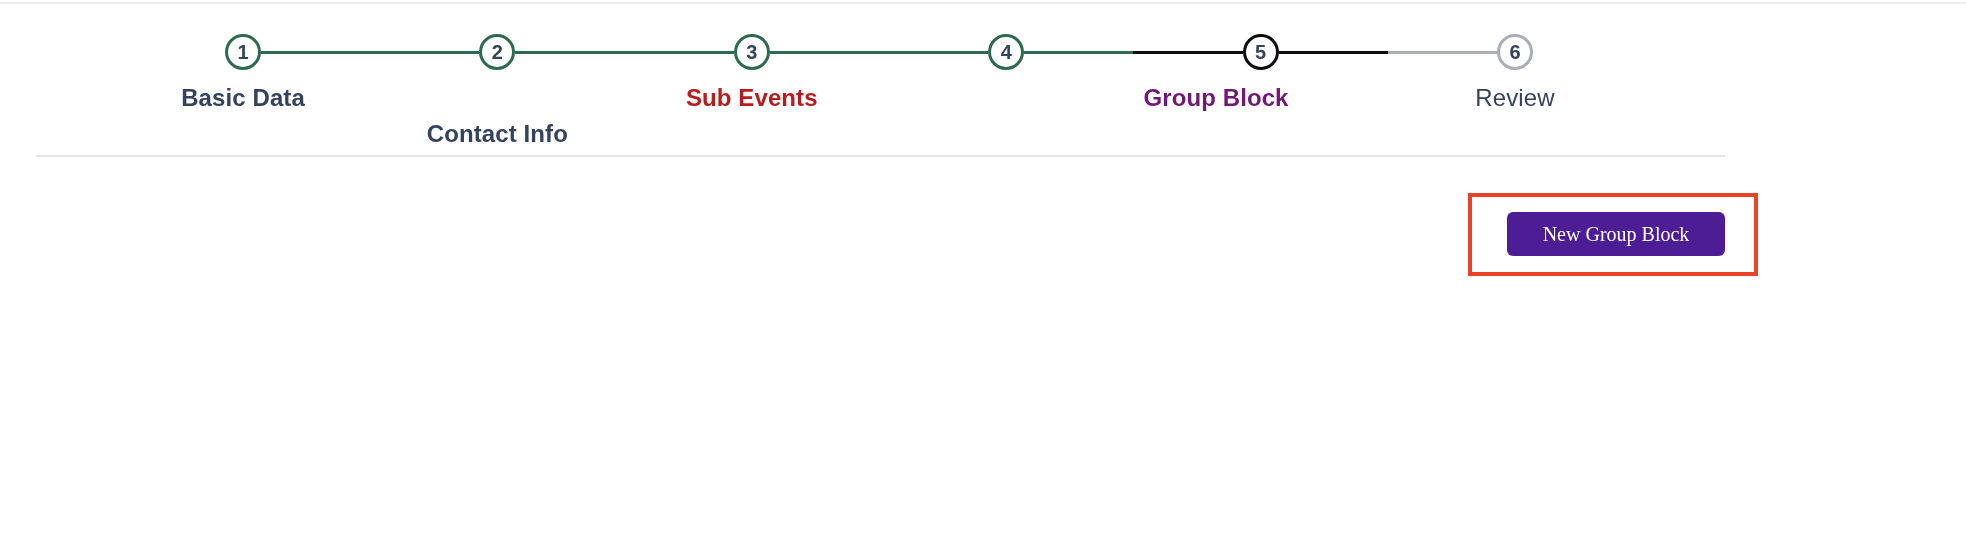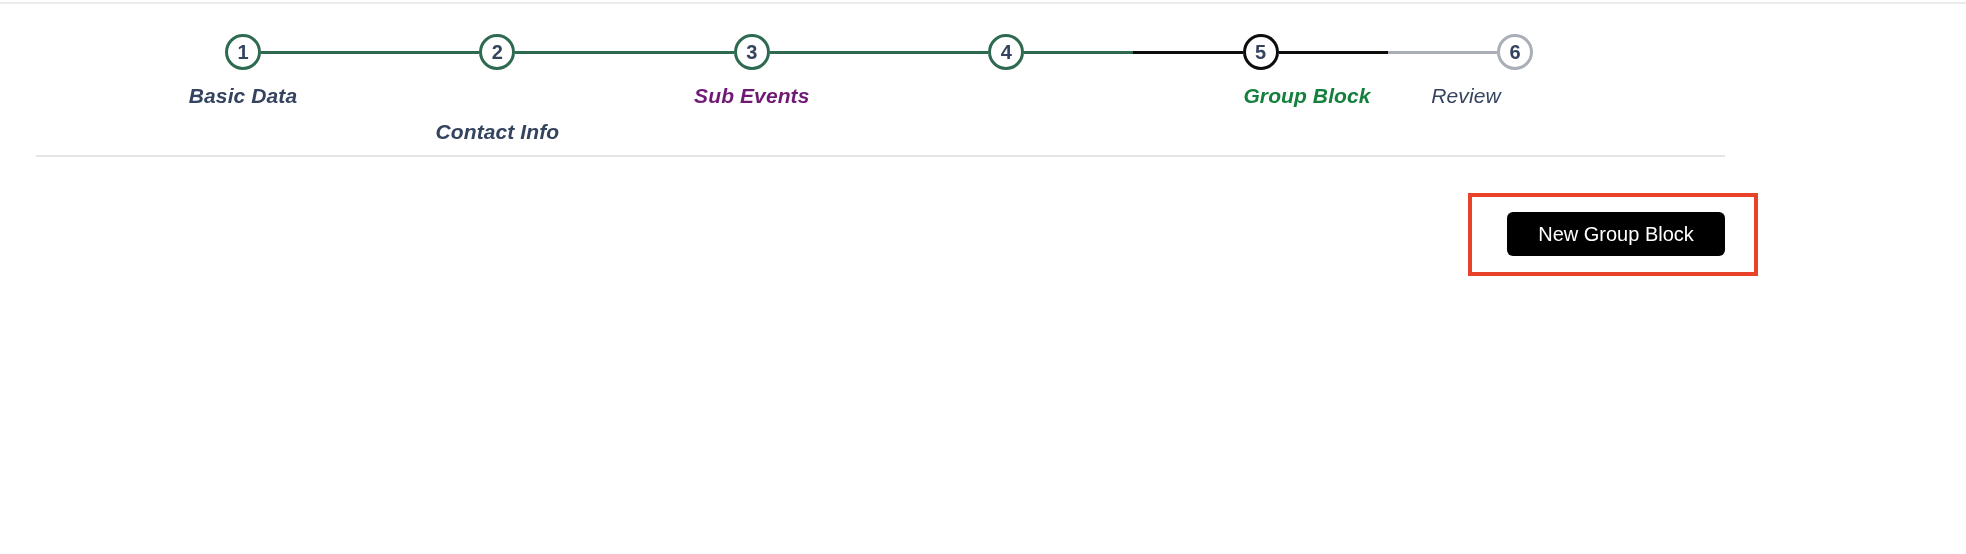--- a/index.html
+++ b/index.html
@@ -43,24 +43,23 @@
     font-size: 20px;
     font-weight: 600;
     z-index: 2;
     cursor: pointer;
   }
   .step-label {
     position: absolute;
     top: 84px;
     transform: translateX(-50%);
     white-space: nowrap;
-    font-size: 21px;
+    font-size: 24px;
     letter-spacing: 0.1px;
     cursor: pointer;
-    font-style: italic;
   }
   .connector {
     position: absolute;
     top: 50.5px;
     height: 3px;
     z-index: 1;
   }
   .divider {
     position: absolute;
     left: 36px;
@@ -105,32 +104,32 @@
   <div id="stepper">
       <div class="step-circle" style="left: 225px; top: 34px; border: 3px solid rgb(45, 106, 79); color: rgb(52, 67, 94);">1</div>
       <div class="step-label" style="left: 243px; color: rgb(52, 67, 94); font-weight: 700;">Basic Data</div>
       <div class="connector" style="left: 261px; width: 109.2px; background: rgb(45, 106, 79);"></div>
       <div class="connector" style="left: 370.2px; width: 109.2px; background: rgb(45, 106, 79);"></div>
       <div class="step-circle" style="left: 479.4px; top: 34px; border: 3px solid rgb(45, 106, 79); color: rgb(52, 67, 94);">2</div>
       <div class="step-label" style="left: 497.4px; color: rgb(52, 67, 94); font-weight: 700; margin-top: 36px;">Contact Info</div>
       <div class="connector" style="left: 515.4px; width: 109.2px; background: rgb(45, 106, 79);"></div>
       <div class="connector" style="left: 624.6px; width: 109.2px; background: rgb(45, 106, 79);"></div>
       <div class="step-circle" style="left: 733.8px; top: 34px; border: 3px solid rgb(45, 106, 79); color: rgb(52, 67, 94);">3</div>
-      <div class="step-label" style="left: 751.8px; color: #701a75; font-weight: 700;">Sub Events</div>
+      <div class="step-label" style="left: 751.8px; color: #b91c1c; font-weight: 700;">Sub Events</div>
       <div class="connector" style="left: 769.8px; width: 109.2px; background: rgb(45, 106, 79);"></div>
       <div class="connector" style="left: 879px; width: 109.2px; background: rgb(45, 106, 79);"></div>
       <div class="step-circle" style="left: 988.2px; top: 34px; border: 3px solid rgb(45, 106, 79); color: rgb(52, 67, 94);">4</div>
       <div class="connector" style="left: 1024.2px; width: 109.2px; background: rgb(45, 106, 79);"></div>
       <div class="connector" style="left: 1133.4px; width: 109.2px; background: rgb(13, 13, 13);"></div>
       <div class="step-circle" style="left: 1242.6px; top: 34px; border: 3px solid rgb(13, 13, 13); color: rgb(52, 67, 94);">5</div>
-      <div class="step-label" style="left: 1307px; color: #15803d; font-weight: 700;">Group Block</div>
+      <div class="step-label" style="left: 1216px; color: #701a75; font-weight: 700;">Group Block</div>
       <div class="connector" style="left: 1278.6px; width: 109.2px; background: rgb(13, 13, 13);"></div>
       <div class="connector" style="left: 1387.8px; width: 109.2px; background: rgb(169, 174, 183);"></div>
       <div class="step-circle" style="left: 1497px; top: 34px; border: 3px solid rgb(169, 174, 183); color: rgb(52, 67, 94);">6</div>
-      <div class="step-label" style="left: 1466px; color: rgb(52, 67, 94); font-weight: 400;">Review</div>
+      <div class="step-label" style="left: 1515px; color: rgb(52, 67, 94); font-weight: 400;">Review</div>
     </div>
 
   <div class="divider"></div>
 
   <div class="highlight-box" style="border-color: rgb(232, 67, 42);"></div>
 
-  <button class="new-group-btn" style="background: #000000;">New Group Block</button>
+  <button class="new-group-btn" style="background: #4c1d95; font-family: Liberation Serif, serif;">New Group Block</button>
 </div>
 
 </body></html>

